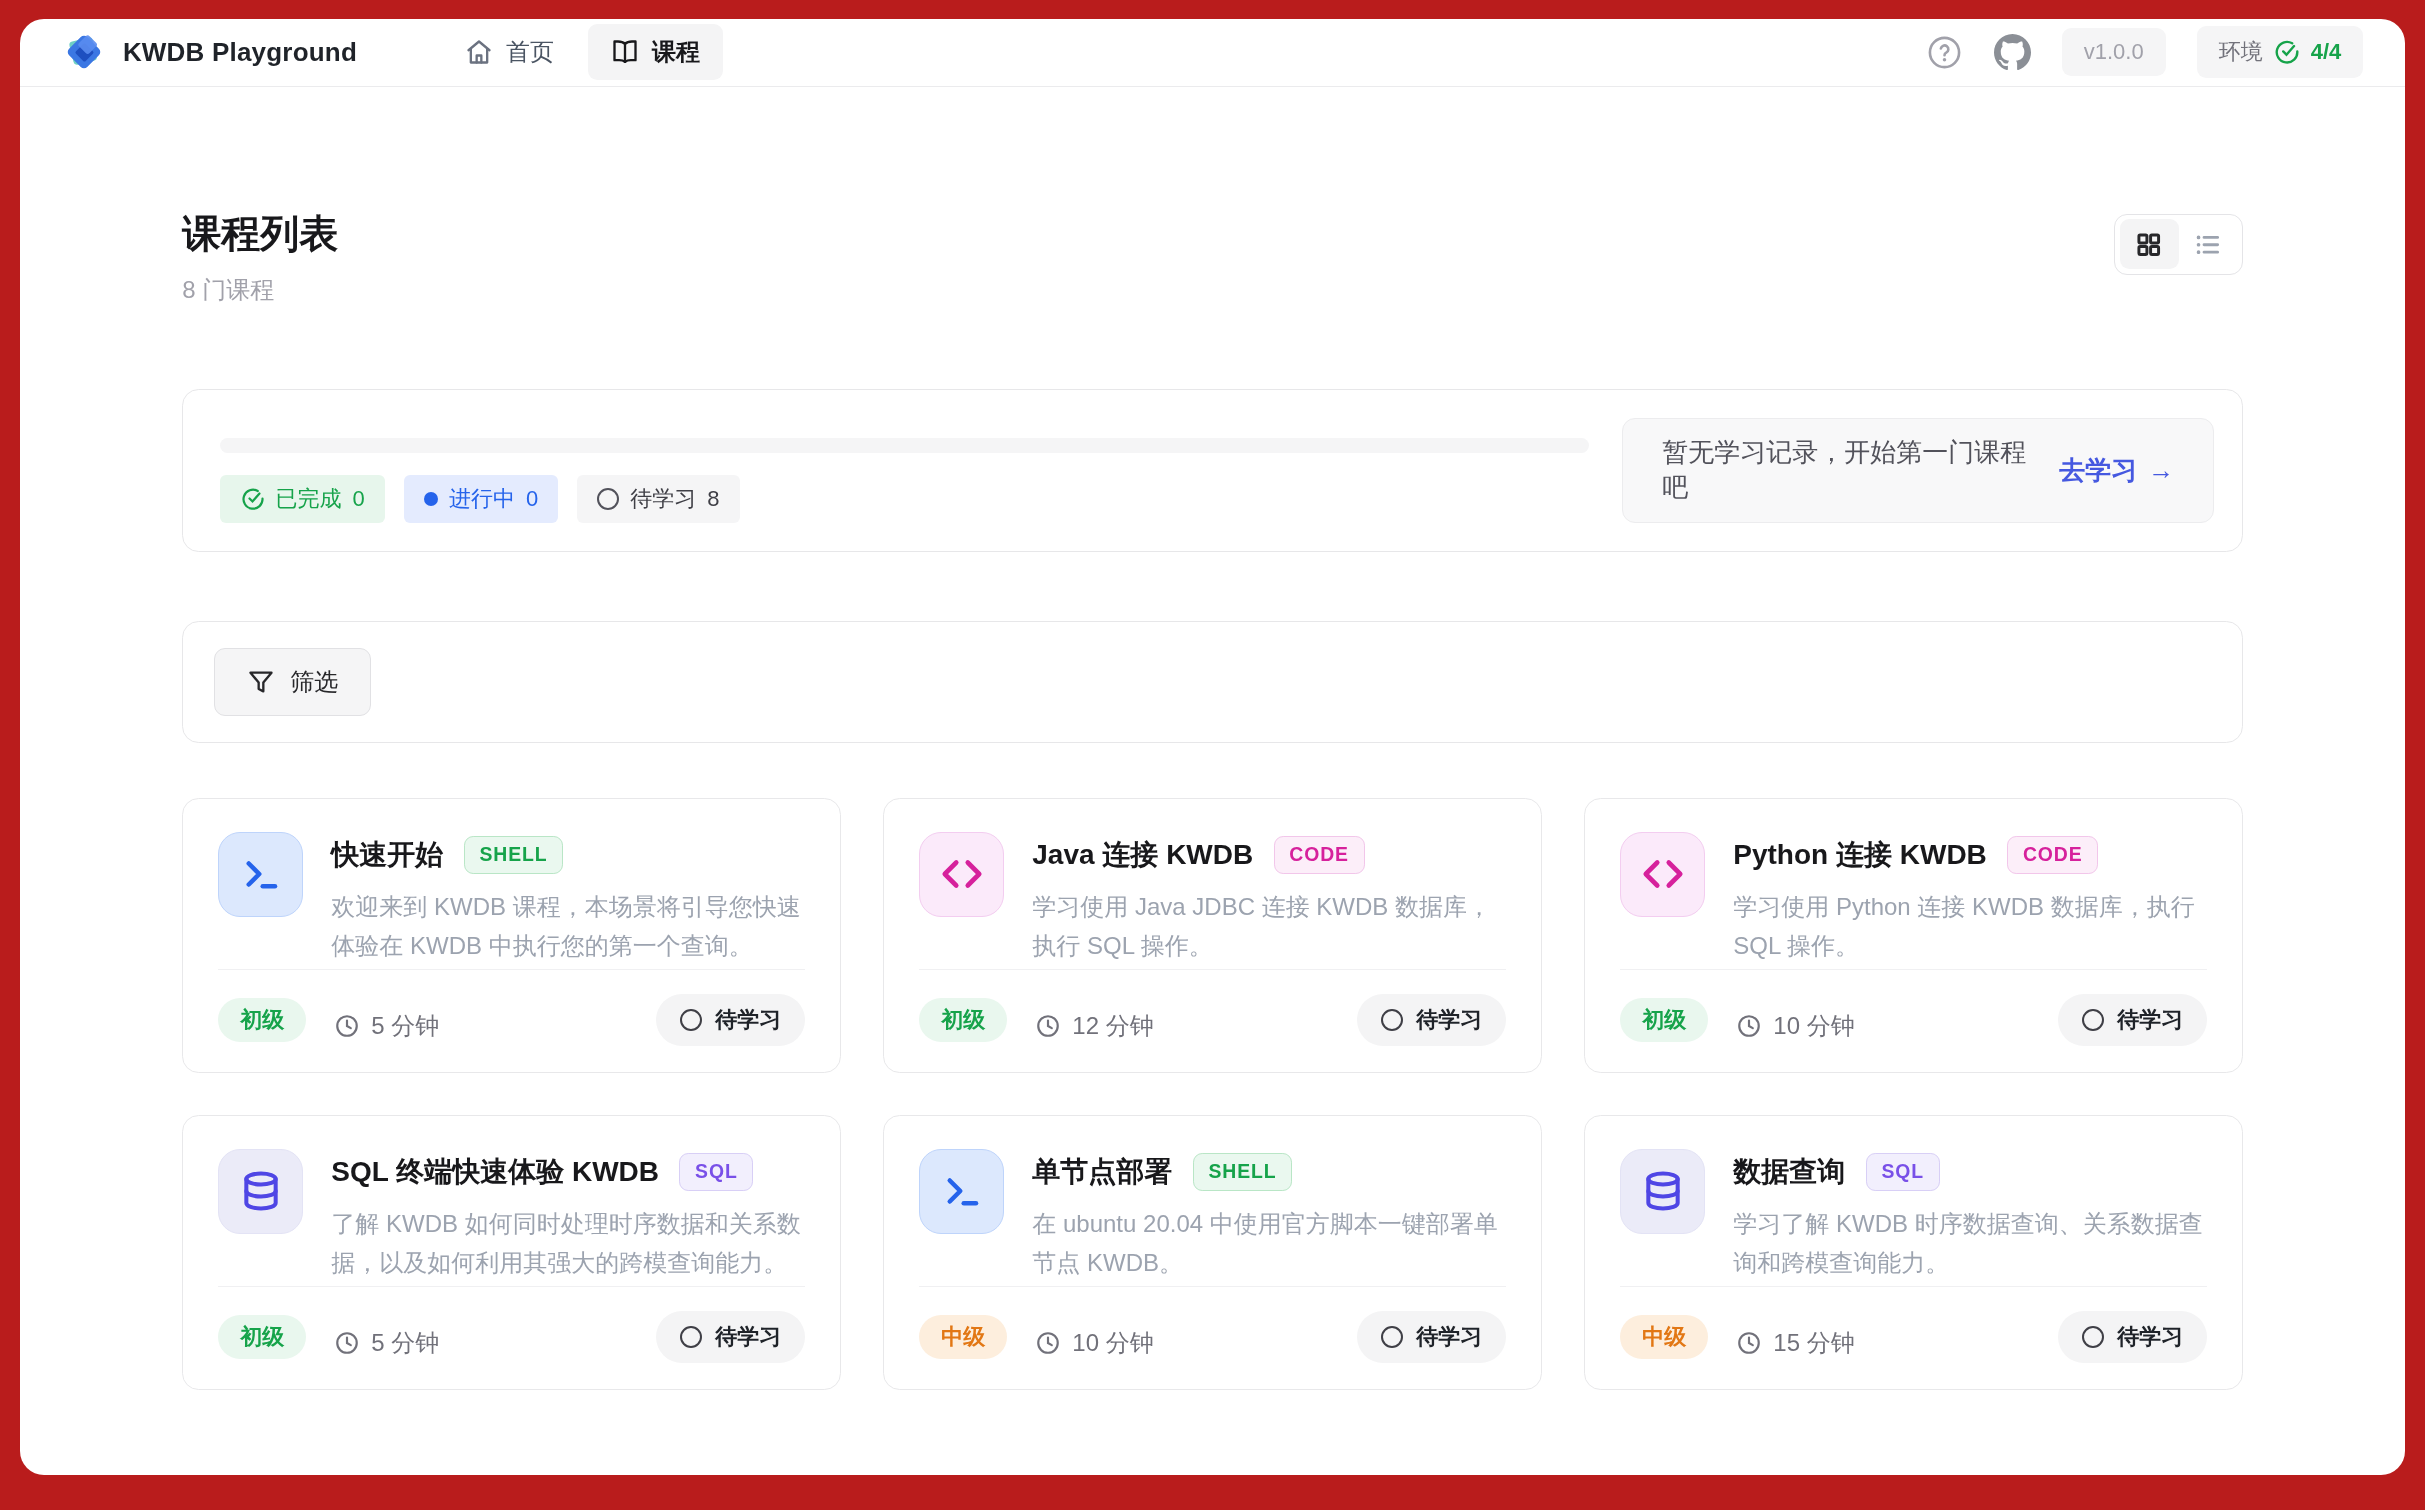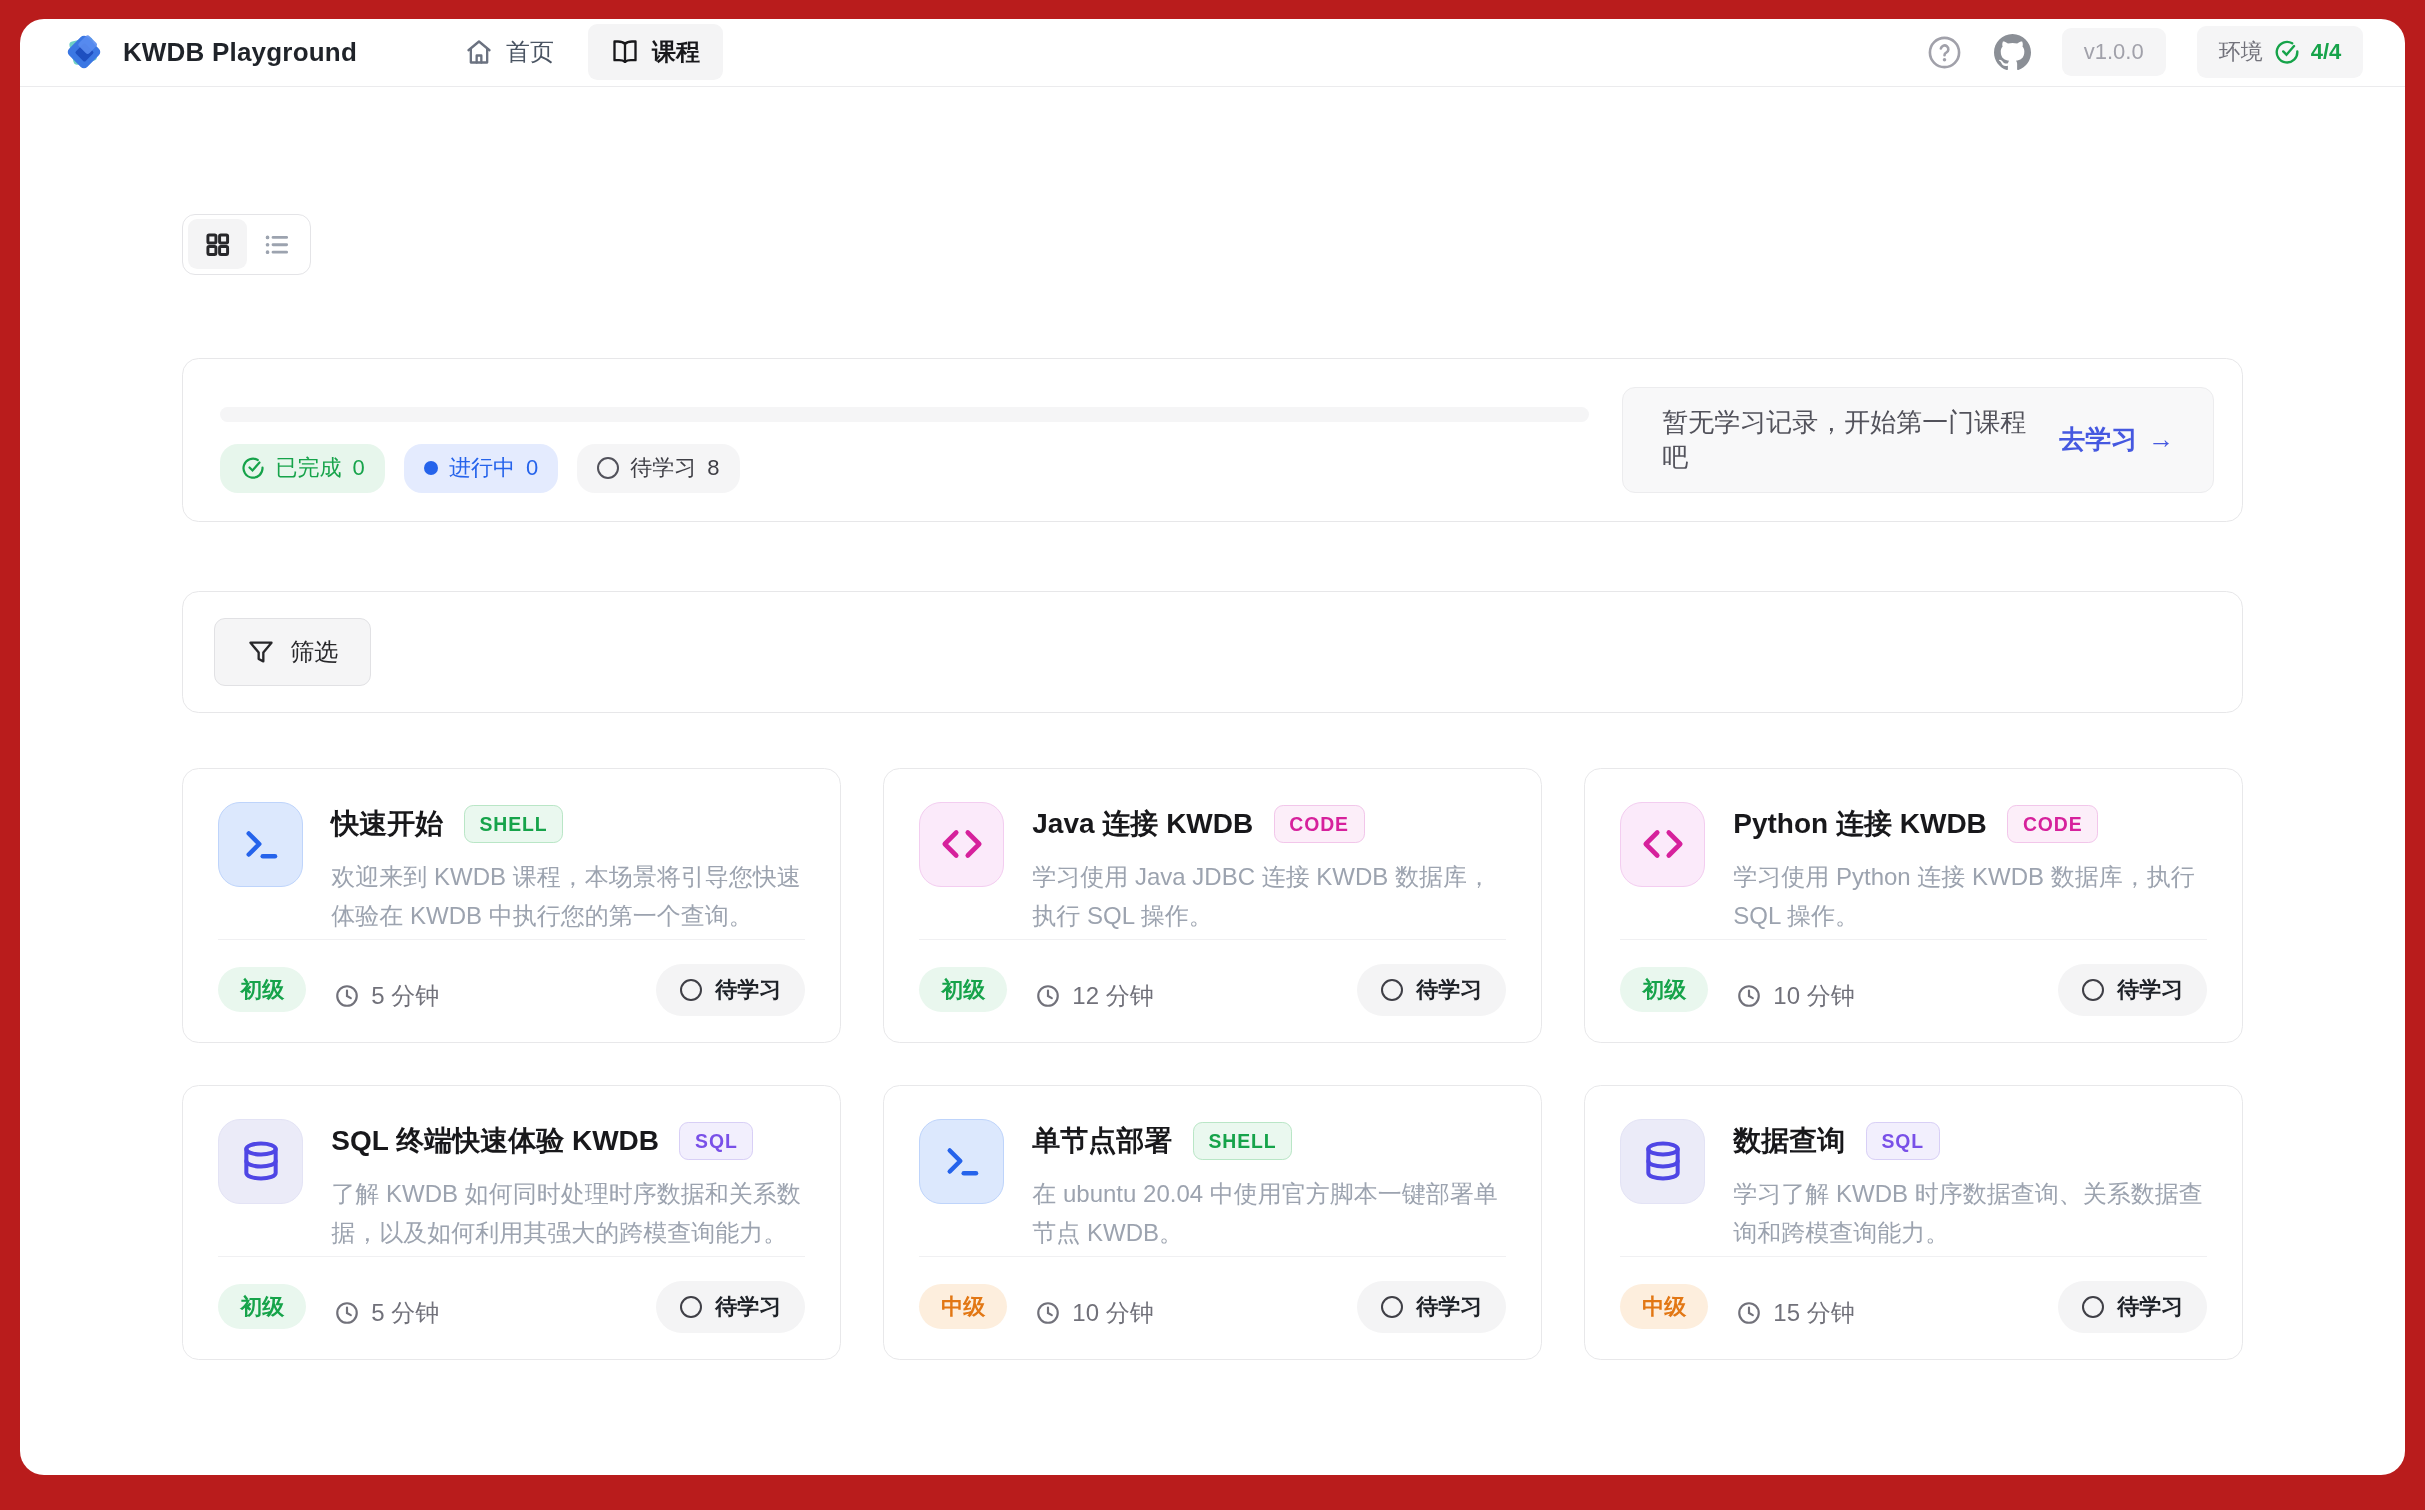--- a/index.html
+++ b/index.html
@@ -43,21 +43,21 @@
                    padding:28px 28px 28px 37px; display:flex; gap:33px; }
   .progress-left { flex:1; min-width:0; }
   .progress-head { display:flex; justify-content:space-between; align-items:flex-start; }
   .progress-title { font-size:26px; font-weight:700; color:#1f2329; }
   .progress-subtitle { margin-top:11px; font-size:24px; color:#6b7280; }
   .pct { font-size:46px; font-weight:700; color:#111318; text-align:right; line-height:1; }
   .pct-label { margin-top:9.2px; font-size:20.3px; color:#9ca3af; text-align:right; }
   .progress-bar { margin-top:20.3px; height:14.8px; background:#f5f5f6; border-radius:8.3px; overflow:hidden; }
   .progress-fill { height:100%; background:#2563eb; border-radius:8.3px; }
   .badge-row { margin-top:22px; display:flex; gap:18.5px; }
-  .status-badge { display:flex; align-items:center; gap:11px; border-radius:18px;
+  .status-badge { display:flex; align-items:center; gap:11px; border-radius:6px;
                   padding:9.2px 20.3px; font-size:22px; }
   .status-badge.completed { background:#e7f6ec; color:#16a34a; }
   .status-badge.in-progress { background:#e4ebfe; color:#2563eb; }
   .status-badge.todo { background:#f5f5f6; color:#3f3f46; }
   .dot { width:14px; height:14px; border-radius:50%; background:#2563eb; }
   .ring { width:22px; height:22px; border-radius:50%; border:2.3px solid #52525b; }
   .empty-panel { width:592px; background:#f8f8f9; border:0.9px solid #ececee; border-radius:13px;
                  display:flex; align-items:center; padding:0 39px; gap:22px; }
   .empty-hint { flex:1; font-size:26px; color:#52525b; }
   .go-learn { font-size:26px; font-weight:600; color:#4558e0; display:flex; align-items:center; gap:11px;
@@ -165,20 +165,24 @@
               <path d="M8.5 11.5l3 3 7-8"></path>
             </svg>
           <span class="env-value">4/4</span>
         </div>
       </div>
     </div>
 
     <div class="main">
 
       <div class="title-row">
+        <div>
+          <div class="page-title">课程列表</div>
+          <div class="page-subtitle">8 门课程</div>
+        </div>
         <div class="view-toggle">
           <div class="toggle-seg active">
             <svg width="29.5" height="29.5" viewBox="0 0 24 24" fill="none" stroke="#27272a" stroke-width="2.4">
                 <rect x="4" y="4" width="6.5" height="6.5" rx="1"></rect>
                 <rect x="13.5" y="4" width="6.5" height="6.5" rx="1"></rect>
                 <rect x="4" y="13.5" width="6.5" height="6.5" rx="1"></rect>
                 <rect x="13.5" y="13.5" width="6.5" height="6.5" rx="1"></rect>
               </svg>
           </div>
           <div class="toggle-seg">

